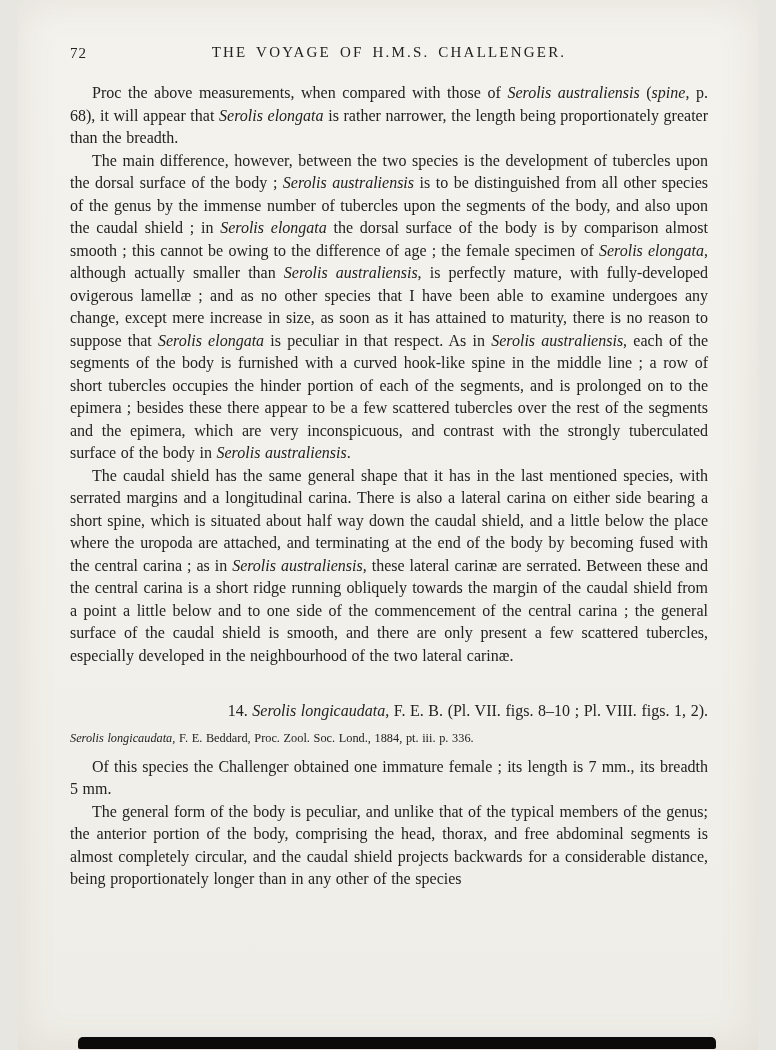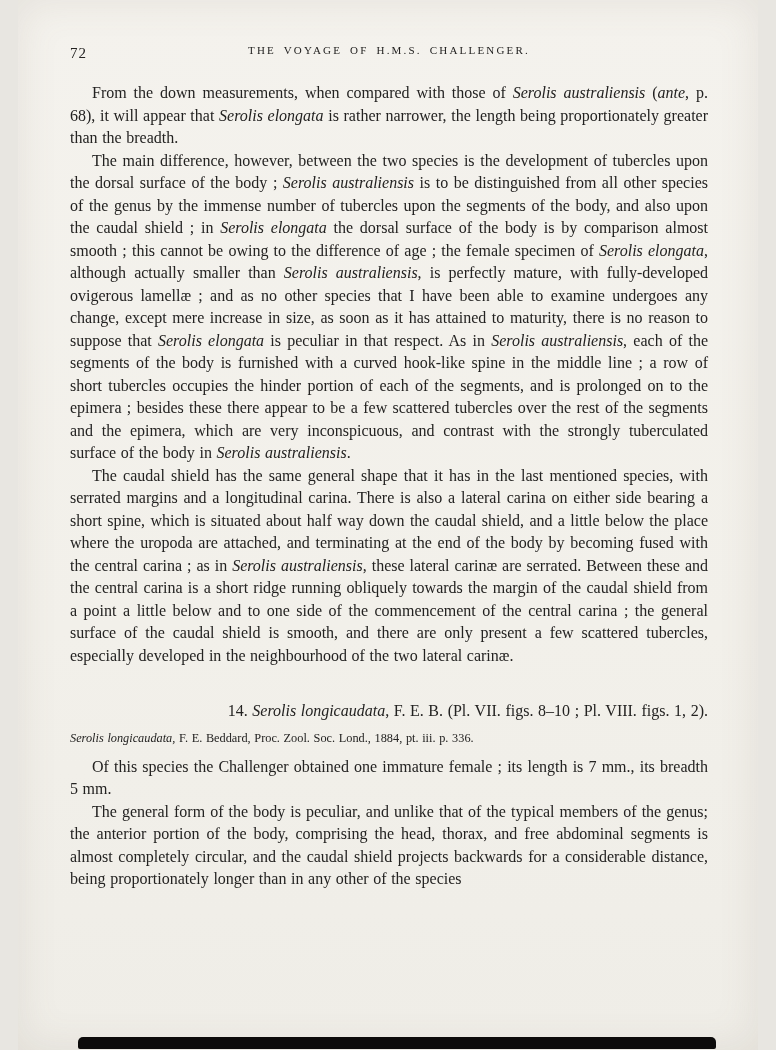--- a/index.html
+++ b/index.html
@@ -25,21 +25,21 @@
   }
   .pagenum {
     position: absolute;
     left: 0;
     top: 1px;
     font-size: 15px;
     letter-spacing: 1px;
   }
   .running-title {
     text-align: center;
-    font-size: 11px;
+    font-size: 15px;
     letter-spacing: 2.2px;
     word-spacing: 3px;
   }
   .content {
     position: absolute;
     top: 82px;
     left: 52px;
     right: 50px;
   }
   p.para {
@@ -82,21 +82,21 @@
 <body>
 
 <div class="page">
 
   <div class="header">
     <span class="pagenum">72</span>
     <div class="running-title">THE VOYAGE OF H.M.S. CHALLENGER.</div>
   </div>
 
   <div class="content">
-      <p class="para body"><span>From the down measurements, when compared with those of </span><i>Serolis australiensis</i><span> (</span><i>ante</i><span>, p. 68), it will appear that </span><i>Serolis elongata</i><span> is rather narrower, the length being proportionately greater than the breadth.</span></p>
+      <p class="para body"><span>Proc the above measurements, when compared with those of </span><i>Serolis australiensis</i><span> (</span><i>spine</i><span>, p. 68), it will appear that </span><i>Serolis elongata</i><span> is rather narrower, the length being proportionately greater than the breadth.</span></p>
       <p class="para body"><span>The main difference, however, between the two species is the development of tubercles upon the dorsal surface of the body ; </span><i>Serolis australiensis</i><span> is to be distinguished from all other species of the genus by the immense number of tubercles upon the segments of the body, and also upon the caudal shield ; in </span><i>Serolis elongata</i><span> the dorsal surface of the body is by comparison almost smooth ; this cannot be owing to the difference of age ; the female specimen of </span><i>Serolis elongata</i><span>, although actually smaller than </span><i>Serolis australiensis</i><span>, is perfectly mature, with fully-developed ovigerous lamellæ ; and as no other species that I have been able to examine undergoes any change, except mere increase in size, as soon as it has attained to maturity, there is no reason to suppose that </span><i>Serolis elongata</i><span> is peculiar in that respect.  As in </span><i>Serolis australiensis</i><span>, each of the segments of the body is furnished with a curved hook-like spine in the middle line ; a row of short tubercles occupies the hinder portion of each of the segments, and is prolonged on to the epimera ; besides these there appear to be a few scattered tubercles over the rest of the segments and the epimera, which are very inconspicuous, and contrast with the strongly tuberculated surface of the body in </span><i>Serolis australiensis</i><span>.</span></p>
       <p class="para body"><span>The caudal shield has the same general shape that it has in the last mentioned species, with serrated margins and a longitudinal carina.  There is also a lateral carina on either side bearing a short spine, which is situated about half way down the caudal shield, and a little below the place where the uropoda are attached, and terminating at the end of the body by becoming fused with the central carina ; as in </span><i>Serolis australiensis</i><span>, these lateral carinæ are serrated.  Between these and the central carina is a short ridge running obliquely towards the margin of the caudal shield from a point a little below and to one side of the commencement of the central carina ; the general surface of the caudal shield is smooth, and there are only present a few scattered tubercles, especially developed in the neighbourhood of the two lateral carinæ.</span></p>
       <p class="para species-heading"><span>14. </span><i>Serolis longicaudata</i><span>, F. E. B. (Pl. VII. figs. 8–10 ; Pl. VIII. figs. 1, 2).</span></p>
       <p class="para citation"><i>Serolis longicaudata</i><span>, F. E. Beddard, Proc. Zool. Soc. Lond., 1884, pt. iii. p. 336.</span></p>
       <p class="para body"><span>Of this species the Challenger obtained one immature female ; its length is 7 mm., its breadth 5 mm.</span></p>
       <p class="para body"><span>The general form of the body is peculiar, and unlike that of the typical members of the genus; the anterior portion of the body, comprising the head, thorax, and free abdominal segments is almost completely circular, and the caudal shield projects backwards for a considerable distance, being proportionately longer than in any other of the species</span></p>
     </div>
 
   <div class="bottom-bar"></div>
 

